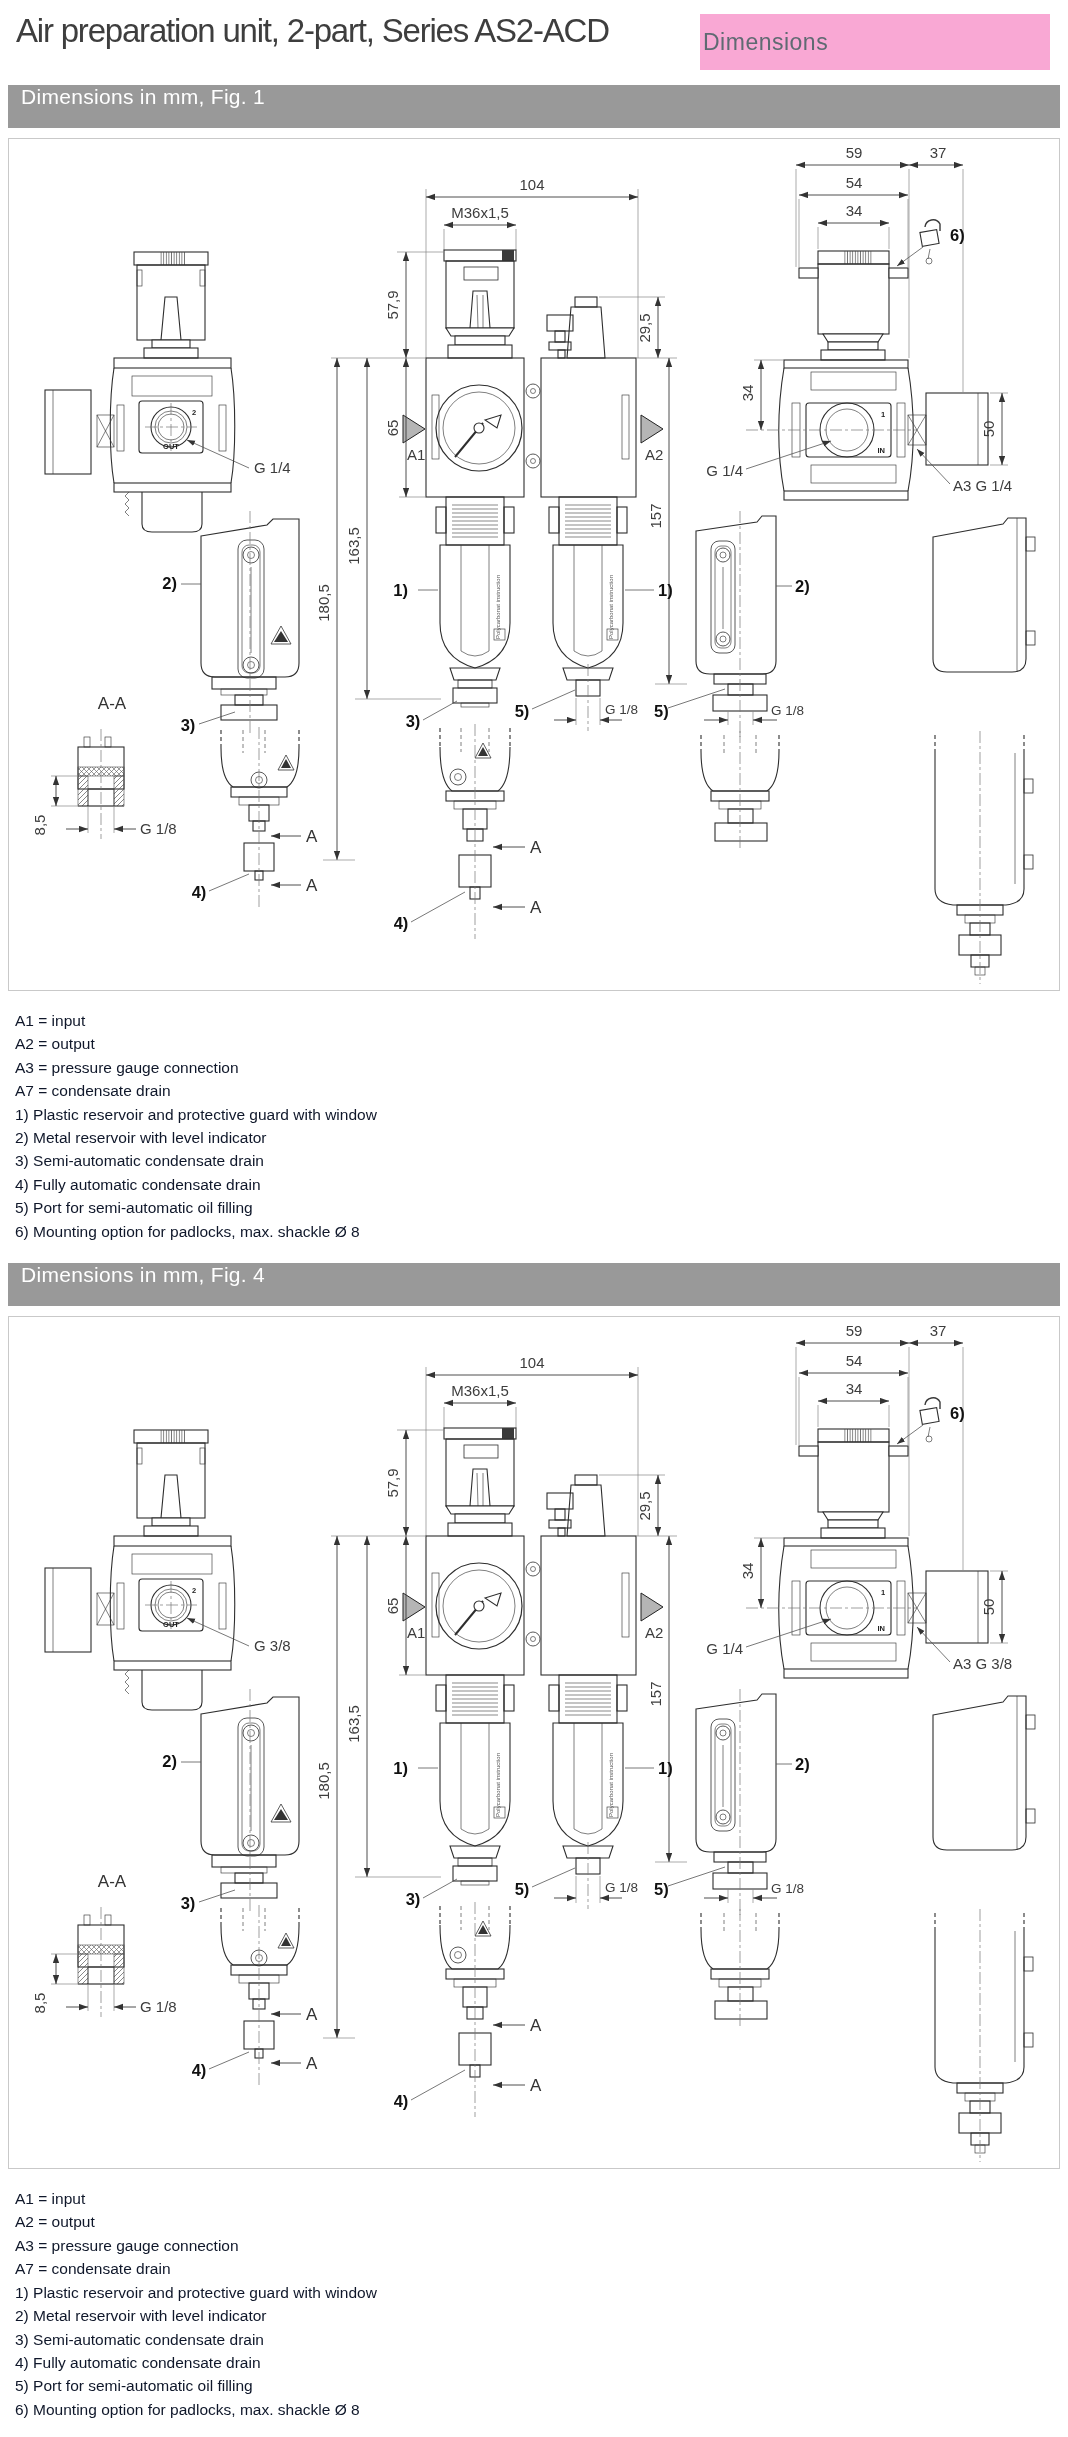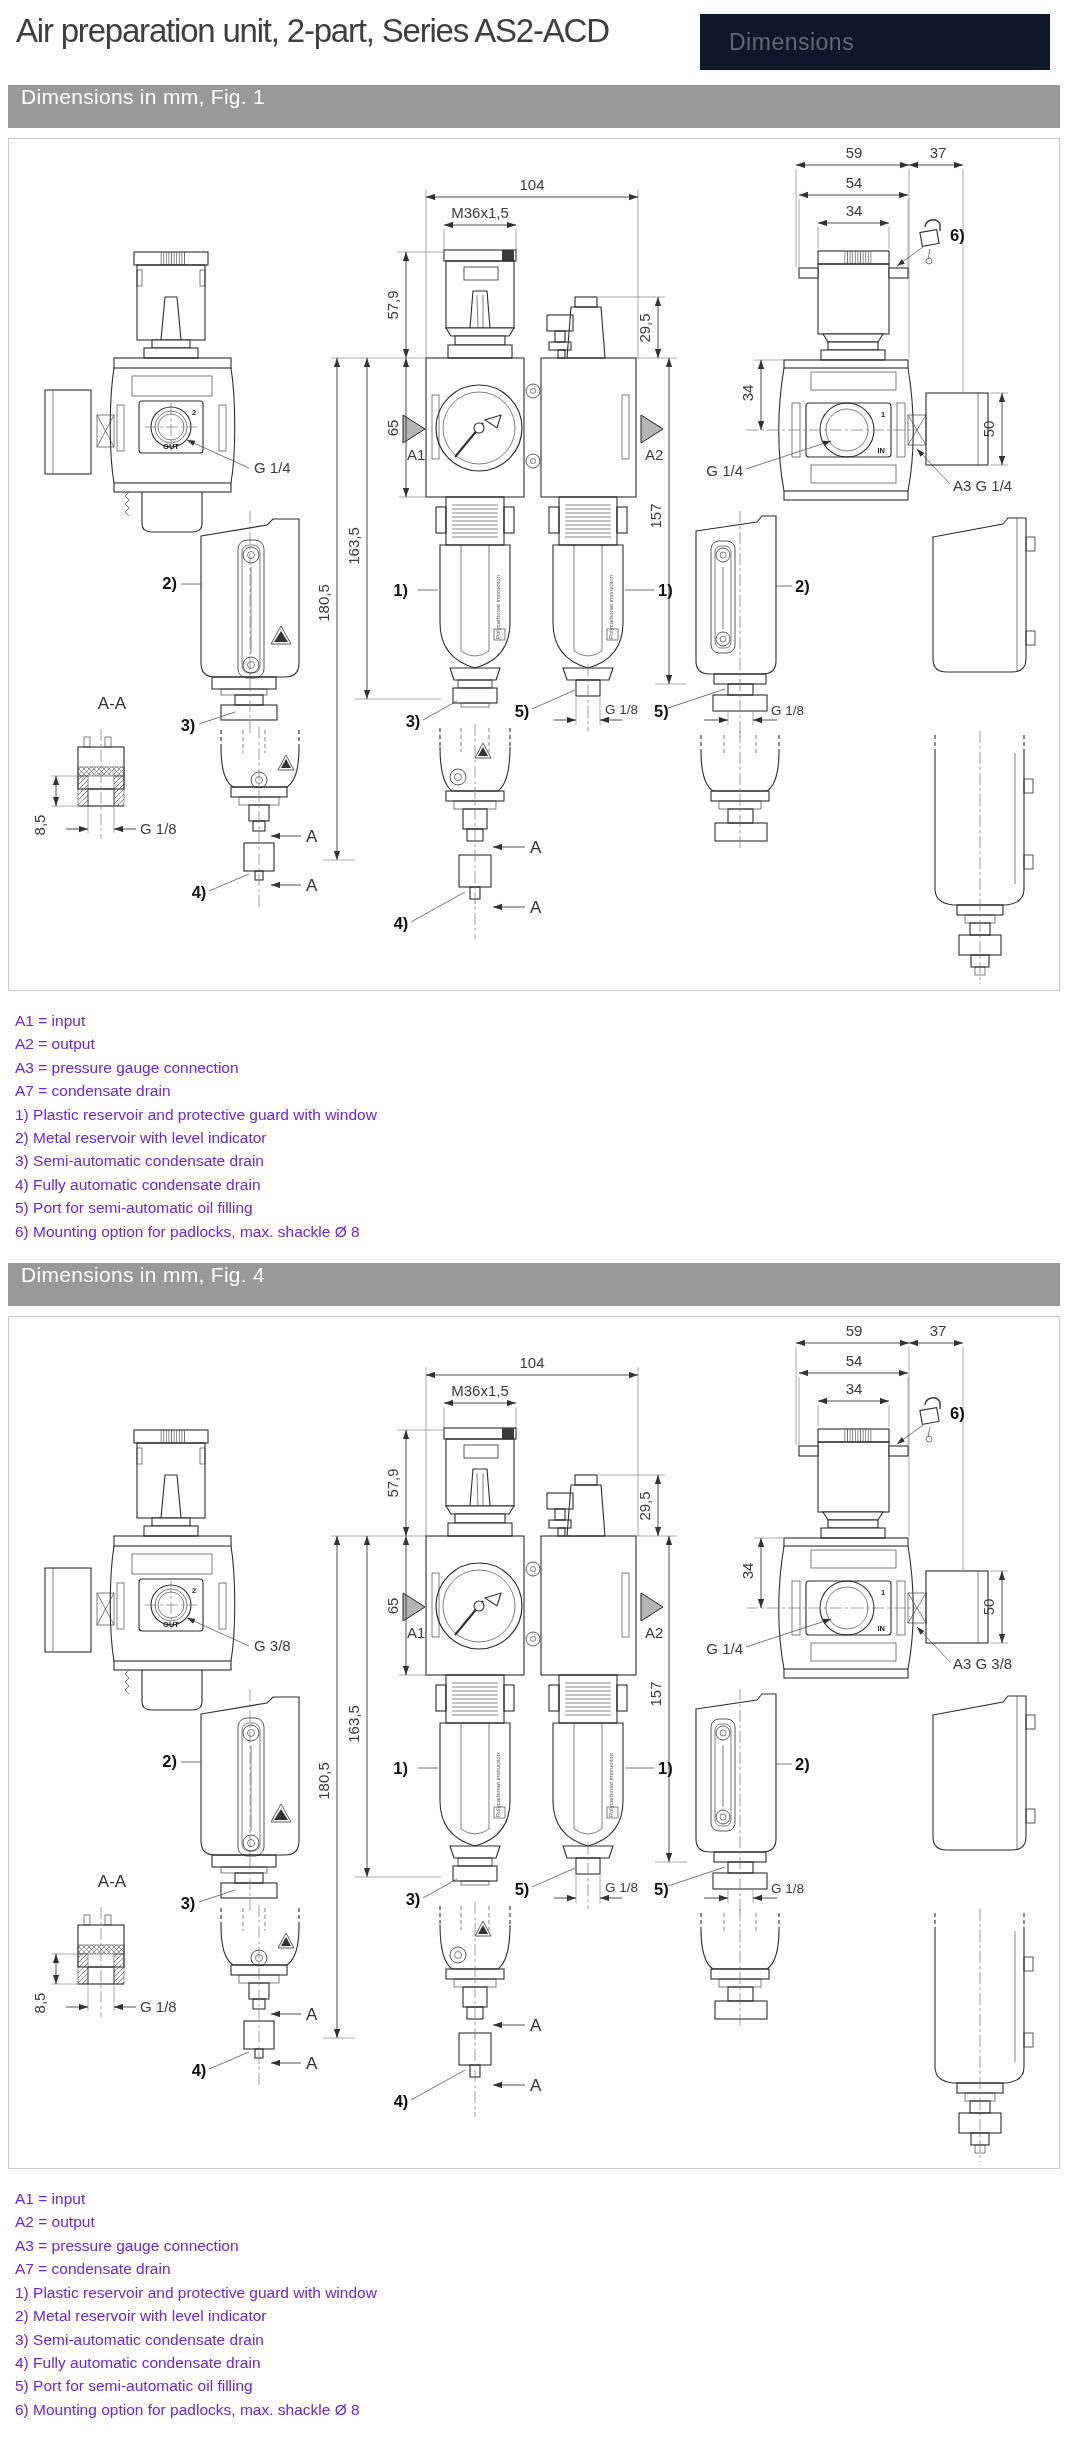--- a/index.html
+++ b/index.html
@@ -1,25 +1,25 @@
 <!DOCTYPE html>
 <html><head>
 <meta charset="utf-8">
 <style>
   html,body{margin:0;padding:0;background:#fff;}
   body{width:1068px;height:2437px;overflow:hidden;font-family:"Liberation Sans",sans-serif;position:relative;}
   .header{position:relative;height:85px;}
   .page-title{position:absolute;left:16px;top:12px;font-size:33px;letter-spacing:-1.2px;color:#3e3e3e;white-space:nowrap;}
-  .tab{position:absolute;left:700px;top:14px;width:350px;height:56px;background:#0f172a;display:flex;align-items:center;box-sizing:border-box;padding-left:29px;}
+  .tab{position:absolute;left:700px;top:14px;width:350px;height:56px;background:#f9a8d4;display:flex;align-items:center;box-sizing:border-box;padding-left:3px;}
   .tab span{font-size:23px;color:#5f6a72;letter-spacing:.5px;}
   section.figure{margin:0 8px;}
   .bar{height:43px;background:#999999;display:flex;}
   .bar span{color:#ffffff;font-size:21px;padding-left:13px;letter-spacing:.3px;}
   .box{margin-top:10px;border:1px solid #c9c9c9;height:851px;background:#fff;overflow:hidden;}
-  .legend{padding:18px 0 20px 7px;font-size:15.5px;color:#6d28d9;line-height:23.4px;}
+  .legend{padding:18px 0 20px 7px;font-size:15.5px;color:#0f172a;line-height:23.4px;}
   
   svg{display:block;}
   .o{fill:none;stroke:#2e2e2e;stroke-width:1.1;}
   .o2{fill:#fff;stroke:#2e2e2e;stroke-width:1.1;}
   .d{fill:none;stroke:#3a3a3a;stroke-width:0.65;}
   .dash{stroke-dasharray:4 3;}
   .dim{fill:none;stroke:#3a3a3a;stroke-width:0.9;}
   .ext{fill:none;stroke:#888;stroke-width:0.7;}
   .cl{fill:none;stroke:#777;stroke-width:0.7;stroke-dasharray:12 3 3 3;}
   .ld{fill:none;stroke:#555;stroke-width:0.8;}

